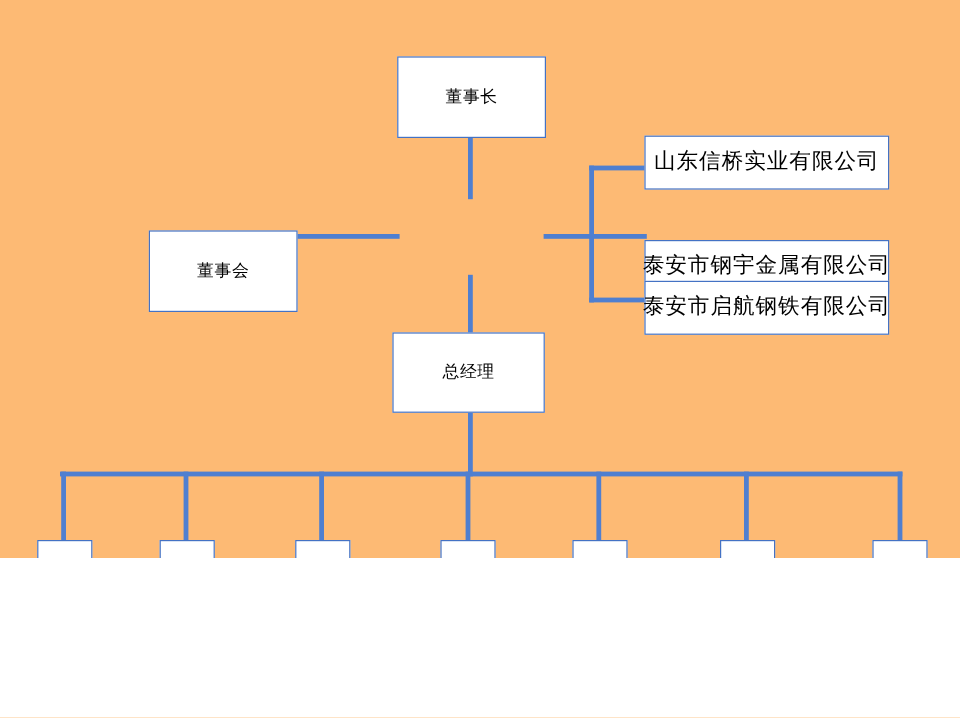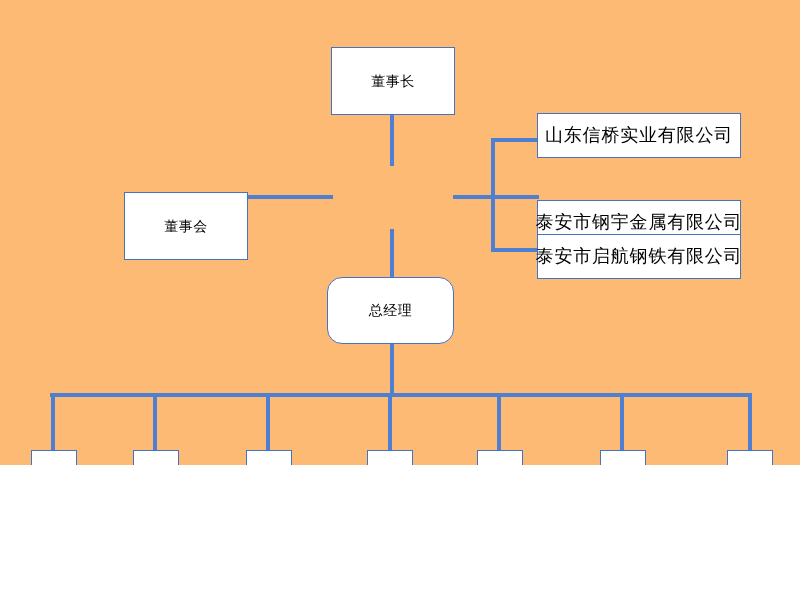--- a/index.html
+++ b/index.html
@@ -86,21 +86,21 @@
 
   <div class="node" style="left:331px; top:47px; width:124px; height:68px;">
     <span class="label">董事长</span>
   </div>
 
   <div class="node" style="left:124px; top:164px; width:124px; height:68px;margin-top:28px;">
     <span class="label">董事会</span>
   </div>
 
 
-  <div class="node" style="left:327px; top:277px; width:127px; height:67px;border-radius:15px;">
+  <div class="node" style="left:327px; top:277px; width:127px; height:67px;">
     <span class="label">总经理</span>
   </div>
 
   <div class="node company" style="left:537px; top:113px; width:204px; height:45px;">
     <span class="label">山东信桥实业有限公司</span>
   </div>
 
   <div class="node company" style="left:537px; top:172px; width:204px; height:45px;margin-top:28px;">
     <span class="label">泰安市钢宇金属有限公司</span>
   </div>

